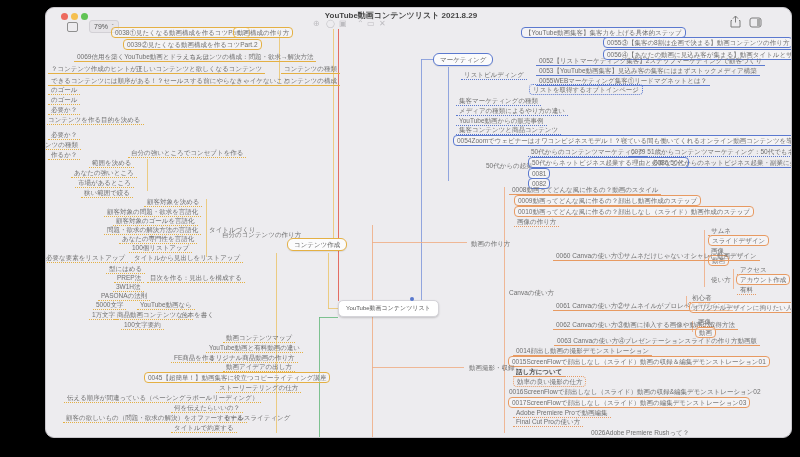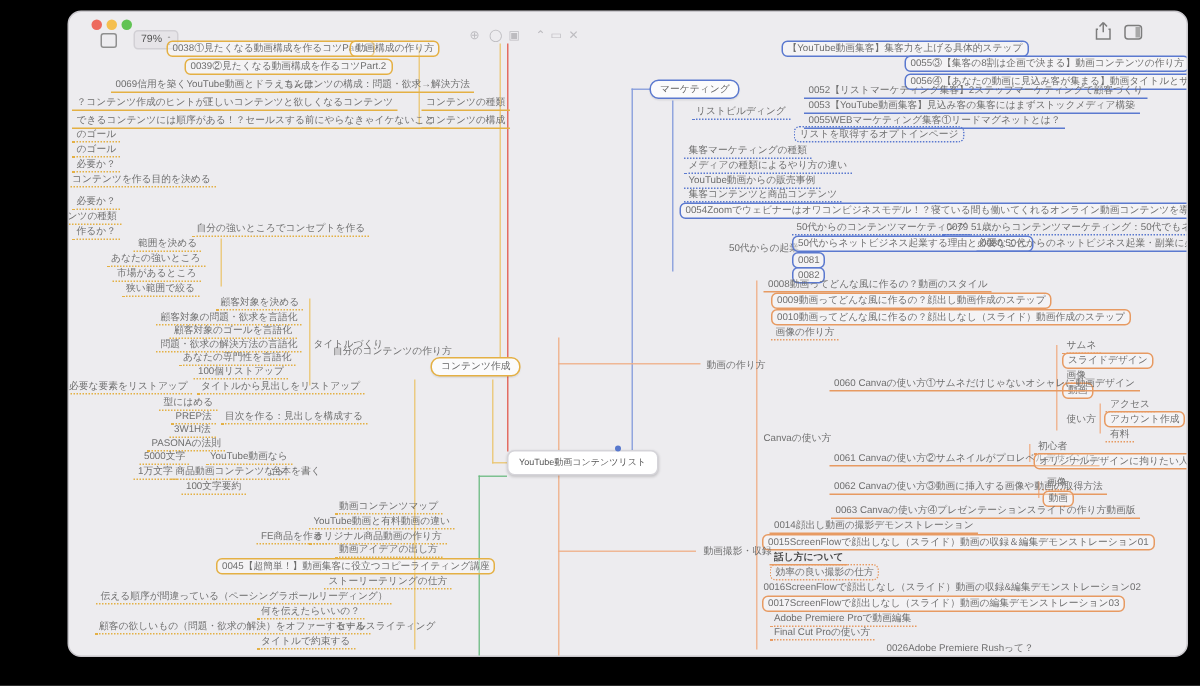--- a/index.html
+++ b/index.html
@@ -50,20 +50,21 @@
 <body>
 
 <div class="stage">
   <div class="window">
     <div class="map" id="map">
 
       <div class="tl" style="left:60px;top:12px;background:#ed6a5e;"></div>
       <div class="tl" style="left:70px;top:12px;background:#f5bf4f;"></div>
       <div class="tl" style="left:80px;top:12px;background:#61c354;"></div>
 
+      <div class="title">YouTube動画コンテンツリスト 2021.8.29</div>
 
       <div class="lefticon"></div>
       <div class="zoomctl">
         <span>79%</span>
         <span class="stepper">
             <span>⌃</span>
             <span>⌄</span>
           </span>
       </div>
 

